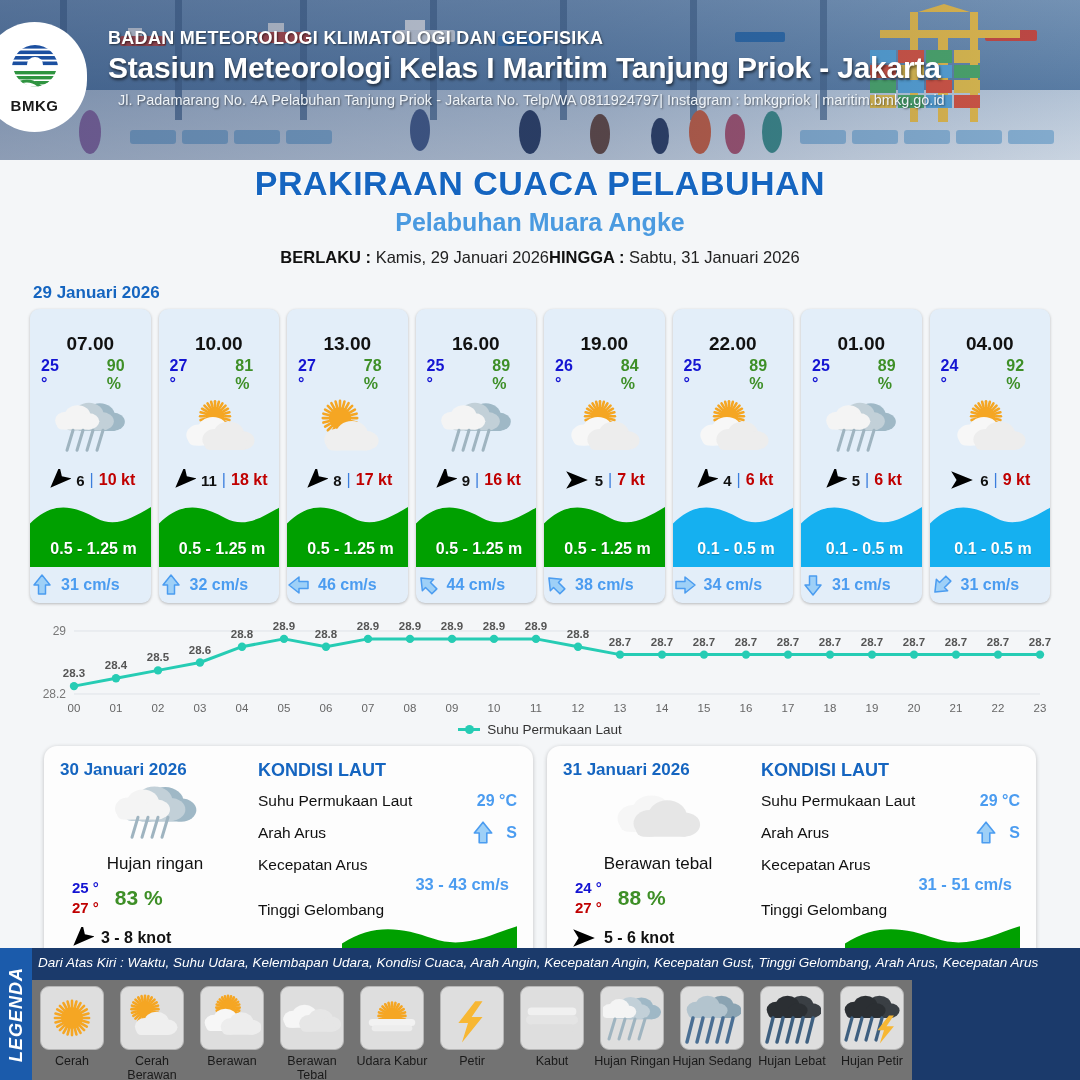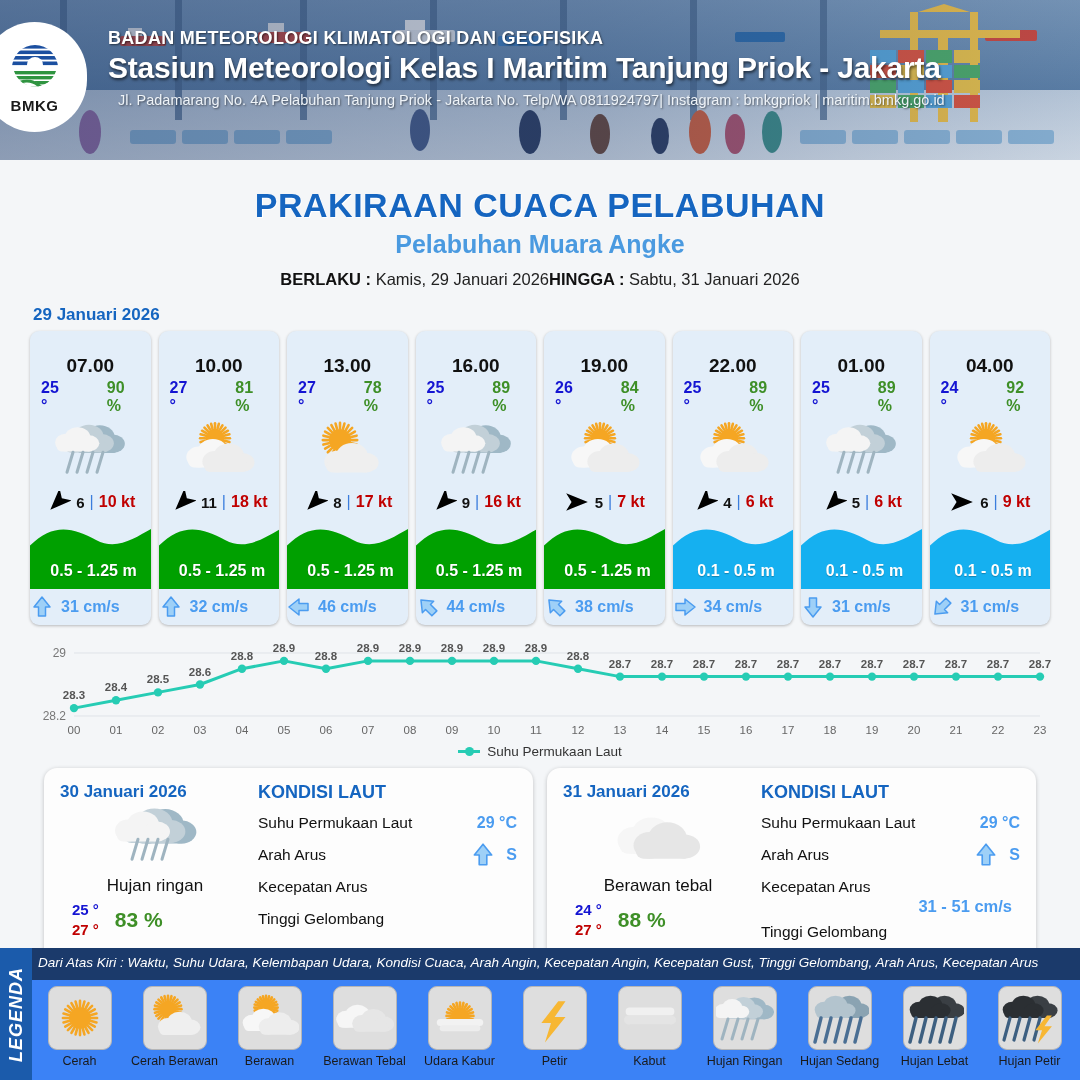--- a/index.html
+++ b/index.html
@@ -47,21 +47,21 @@
   .hdr-line2 {
     font-size:30px; font-weight:bold; color:#fff; letter-spacing:-.2px;
     margin-top:2px; text-shadow:1px 2px 3px rgba(0,0,0,.6);
   }
   .hdr-line3 {
     font-size:14.5px; color:#eef3f8; margin-top:7px; margin-left:10px;
     text-shadow:1px 1px 2px rgba(0,0,0,.5);
   }
 
   
-  .title-wrap { text-align:center; margin-top:26px; }
+  .title-wrap { text-align:center; margin-top:4px; }
   .title-main {
     font-size:34px; font-weight:bold; color:#1565c0; letter-spacing:.5px;
     text-shadow:1px 1px 0 #fff;
   }
   .title-sub { font-size:25px; font-weight:bold; color:#4a9ae0; margin-top:5px; }
   .valid-row {
     display:flex; justify-content:center; 
     margin-top:11px; font-size:16.5px; color:#222;
   }
   .valid-row b { color:#111; }
@@ -172,22 +172,22 @@
   }
   .legend-side span {
     transform:rotate(-90deg); white-space:nowrap;
     color:#fff; font-size:18px; font-weight:bold; font-style:italic; letter-spacing:1px;
   }
   .legend-note {
     position:absolute; left:38px; top:7px; width:1040px;
     color:#fff; font-size:13.5px; font-style:italic;
   }
   .legend-strip {
-    position:absolute; left:32px; top:32px; width:1048px; height:100px;
-    background:#3b82f6; display:flex; align-items:flex-start; padding-top:6px;
+    position:absolute; left:32px; top:32px; width:880px; height:100px;
+    background:#737373; display:flex; align-items:flex-start; padding-top:6px;
   }
   .leg-item { width:95px; text-align:center; }
   .leg-box {
     width:64px; height:64px; margin:0 auto;
     background:#dedede; border:1px solid #b6b6b6; border-radius:9px;
     display:flex; align-items:center; justify-content:center;
   }
   .leg-lbl { font-size:12.5px; color:#1a1a1a; margin-top:4px; }
 </style>
 </head>
@@ -1060,20 +1060,21 @@
       <polygon points="12,22 4,12 8.5,12 8.5,3 15.5,3 15.5,12 20,12" fill="#9ed0f7" stroke="#4b9cf0" stroke-width="1.5" stroke-linejoin="round"></polygon>
     </g>
               </svg>
             </span>
           <span class="kl-val2">S</span>
         </span>
       </div>
       <div class="kl-row">
         <span>Kecepatan Arus</span>
       </div>
+      <div class="kl-curspd">33  - 43 cm/s</div>
       <div class="kl-row">
         <span>Tinggi Gelombang</span>
       </div>
       <div class="day-wave">
         <svg width="175" height="62" viewBox="0 0 175 62" preserveAspectRatio="none">
     <path d="M0,23.56 C31.5,3.1 59.50000000000001,7.4399999999999995 91,18.599999999999998
              C122.49999999999999,29.759999999999998 150.5,13.64 175,6.2
              L175,62 L0,62 Z" fill="#00a000"></path>
   </svg>
         <div class="day-wave-lbl">0.5 - 1.25 m</div>

